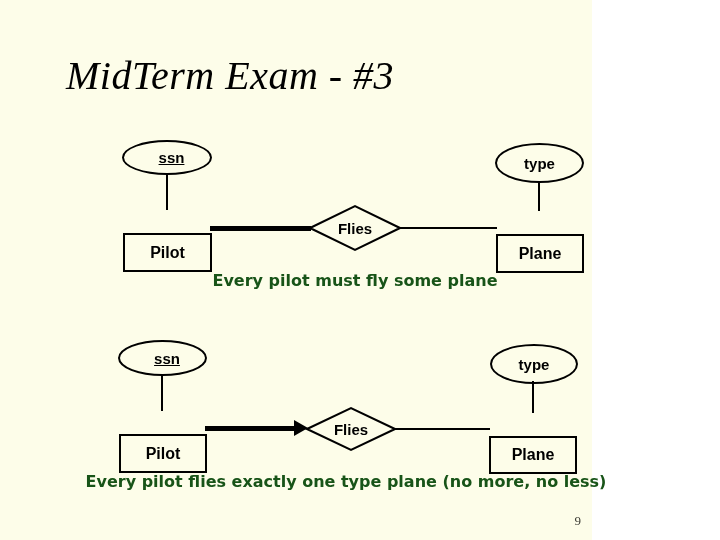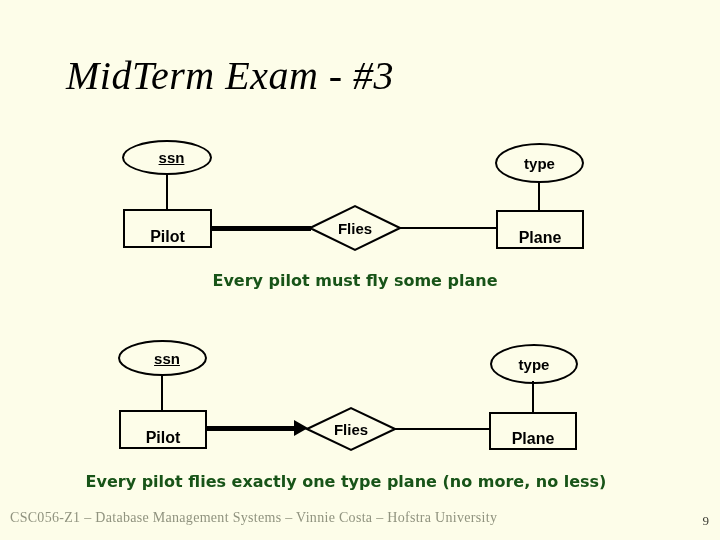--- a/index.html
+++ b/index.html
@@ -4,21 +4,21 @@
 <style>
   html,body{margin:0;padding:0;}
   body{
     width:720px;height:540px;
     background:#ffffff;
     font-family:"Liberation Sans", sans-serif;
     overflow:hidden;
   }
   .slide{
     position:relative;
-    width:720px;height:540px;
+    width:592px;height:540px;
     background:#fdfde9;
     box-sizing:border-box;
   }
   .slide *{box-sizing:border-box;}
 
   .title{
     position:absolute;
     left:66px;top:52px;
     width:600px;
     font-family:"Liberation Serif", serif;
@@ -37,22 +37,22 @@
     background:transparent;
     display:flex;align-items:center;justify-content:center;
     font-weight:bold;font-size:15px;color:#000;
   }
   .ellipse .u{text-decoration:underline;margin-left:9px;}
 
   .entity{
     position:absolute;
     border:2px solid #000;
     background:transparent;
-    display:flex;align-items:flex-end;justify-content:center;
-    font-weight:bold;font-size:16px;color:#000;
+    display:flex;align-items:center;justify-content:center;
+    font-weight:bold;font-size:16px;color:#000;margin-top:24px;
   }
 
   .vline{position:absolute;width:2px;background:#000;}
   .hline-thin{position:absolute;height:2px;background:#000;}
   .hline-thick{position:absolute;height:5px;background:#000;}
 
   .diamond-box{position:absolute;}
   .diamond-box svg{display:block;}
   .diamond-label{
     position:absolute;
@@ -165,16 +165,15 @@
     </div>
 
     <div class="vline" style="left:532px;top:381px;height:32px;"></div>
     <div class="ellipse" style="left:490px;top:344px;width:88px;height:40px;">
       <span>type</span>
     </div>
 
     <div class="caption c2">Every pilot flies exactly one type plane (no more, no less)</div>
   </div>
 
-  <div class="footer-text">CSC056-Z1 – Database Management Systems – Vinnie Costa – Hofstra University</div>
   <div class="page-number">9</div>
 
 </div>
 
 </body></html>

